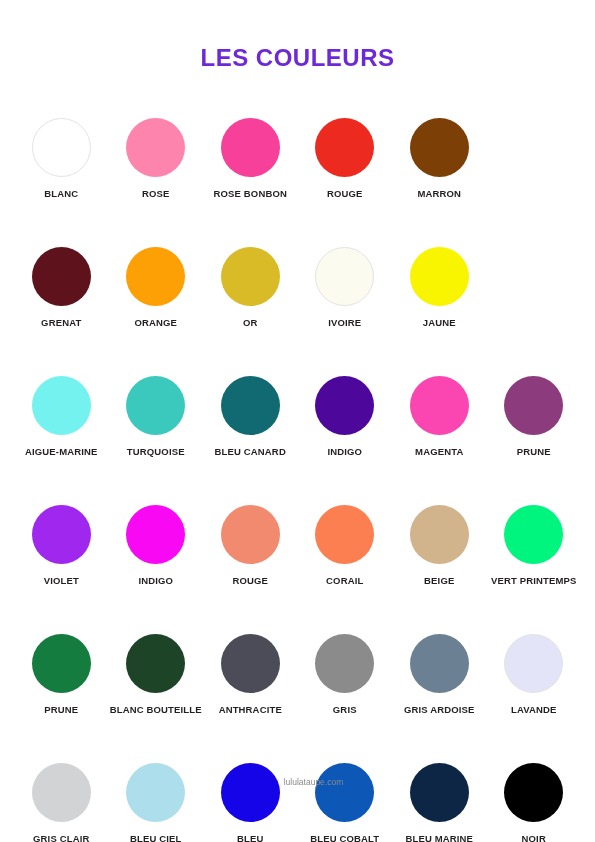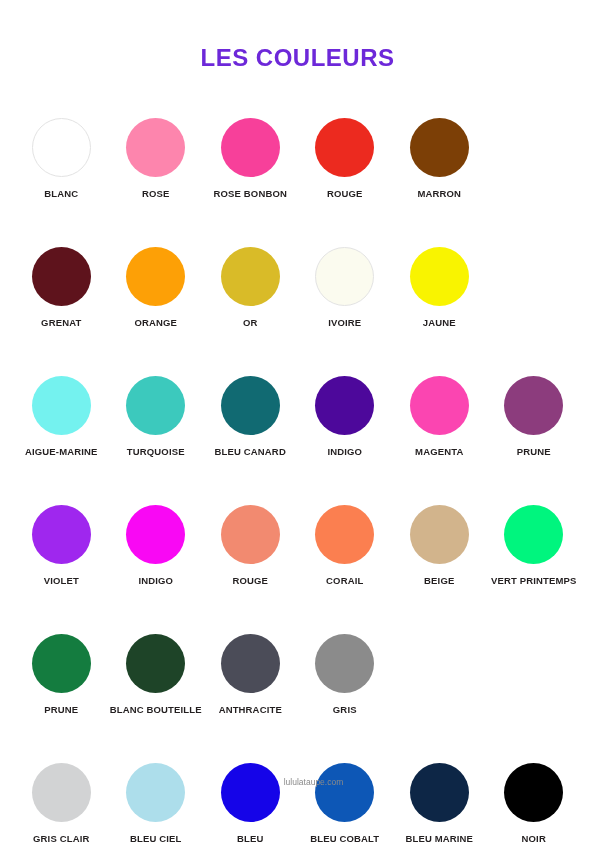--- a/index.html
+++ b/index.html
@@ -211,20 +211,28 @@
           <div class="swatch-label">BLANC BOUTEILLE</div>
         </div>
         <div class="color-cell">
           <div class="swatch" style="background: rgb(75, 76, 88);"></div>
           <div class="swatch-label">ANTHRACITE</div>
         </div>
         <div class="color-cell">
           <div class="swatch" style="background: rgb(139, 139, 139);"></div>
           <div class="swatch-label">GRIS</div>
         </div>
+        <div class="color-cell">
+          <div class="swatch" style="background: rgb(107, 128, 146);"></div>
+          <div class="swatch-label">GRIS ARDOISE</div>
+        </div>
+        <div class="color-cell">
+          <div class="swatch bordered" style="background: rgb(227, 228, 247);"></div>
+          <div class="swatch-label">LAVANDE</div>
+        </div>
       </div>
       <div class="color-row">
         <div class="color-cell">
           <div class="swatch" style="background: rgb(210, 211, 212);"></div>
           <div class="swatch-label">GRIS CLAIR</div>
         </div>
         <div class="color-cell">
           <div class="swatch" style="background: rgb(173, 222, 235);"></div>
           <div class="swatch-label">BLEU CIEL</div>
         </div>

